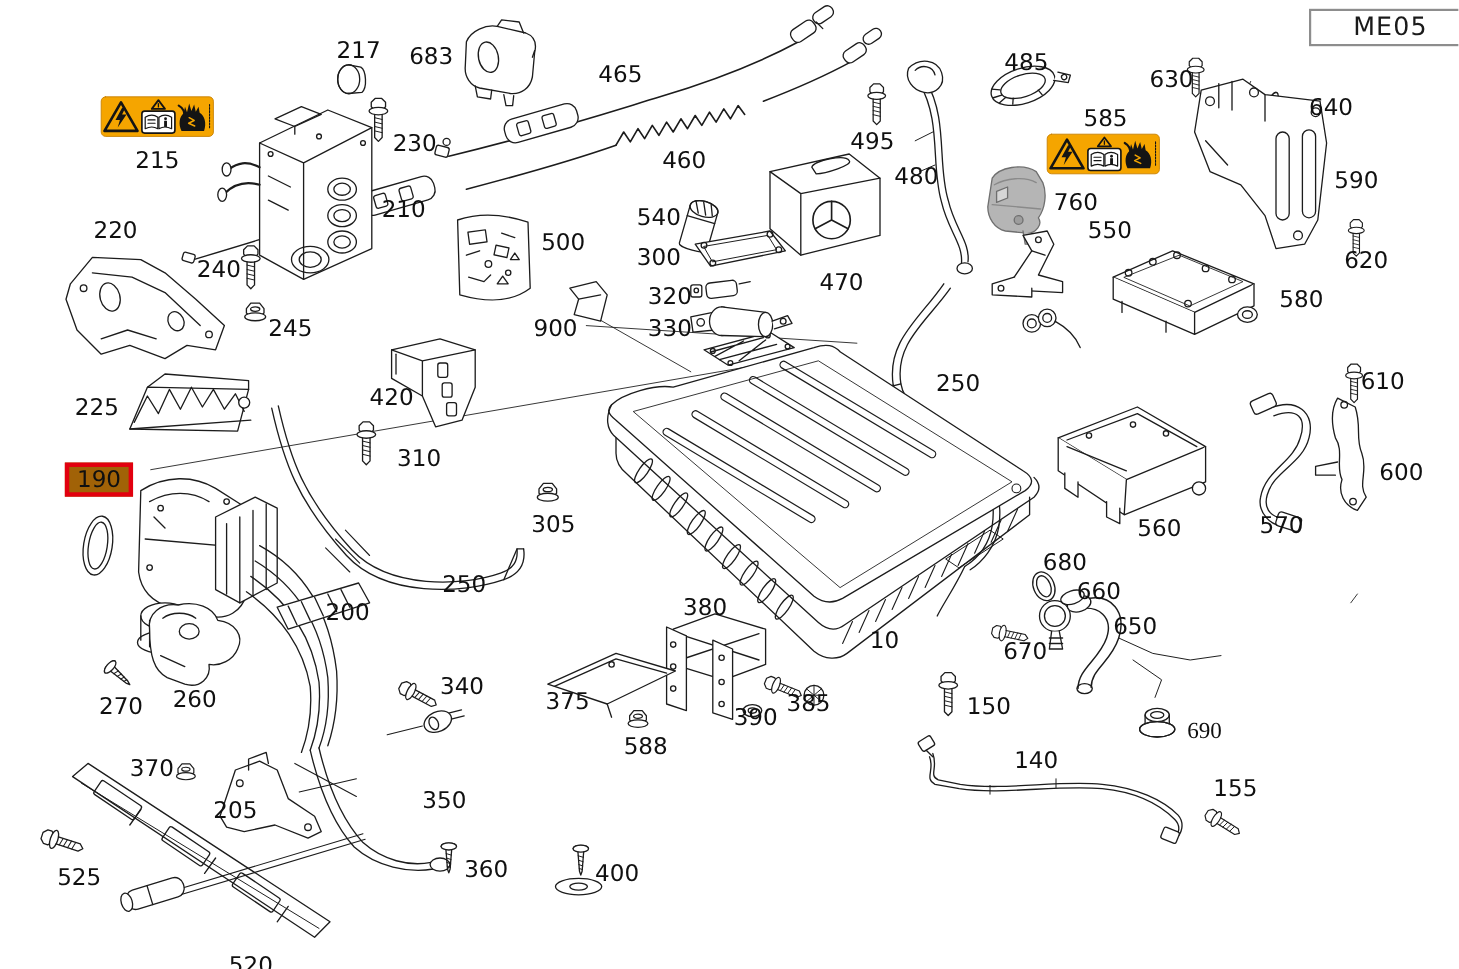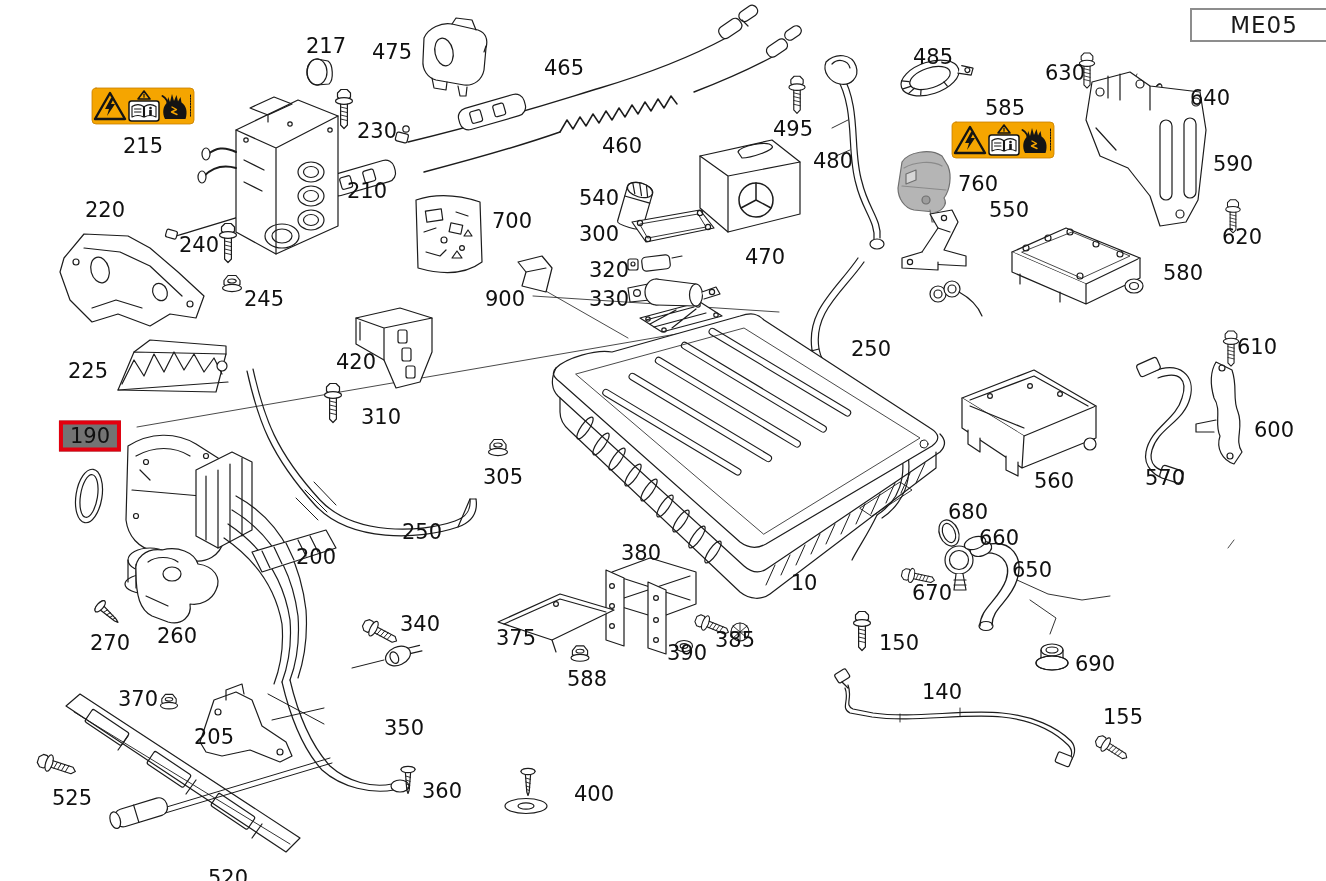--- a/index.html
+++ b/index.html
@@ -1,21 +1,21 @@
 <!DOCTYPE html>
 <html><head>
 <meta charset="utf-8">
 <style>
   html,body{margin:0;padding:0;background:#ffffff;}
   .stage{position:relative;width:1326px;height:881px;background:#ffffff;overflow:hidden;
          font-family:"DejaVu Sans","Liberation Sans",sans-serif;}
   .artwork{position:absolute;left:0;top:0;}
   .part-label{position:absolute;transform:translate(-50%,-50%);font-size:21px;line-height:1;
               color:#101010;white-space:nowrap;padding:2px 3px;cursor:pointer;background:transparent;}
-  .part-label.selected{border:4px solid #e2000f;padding:1px 7px;background:#737373;}
+  .part-label.selected{border:4px solid #e2000f;padding:1px 7px;background:#a16207;}
   .code-box{position:absolute;left:1190px;top:8px;width:148px;height:34px;box-sizing:border-box;
             border:2px solid #8d8d8d;display:flex;align-items:center;justify-content:center;
             font-size:23px;color:#1a1a1a;letter-spacing:1px;background:#fff;}
 </style>
 </head>
 <body>
 
 <div class="stage">
 
 <svg class="artwork" width="1326" height="881" viewBox="0 0 1326 881">
@@ -527,37 +527,37 @@
   </g>
 </svg>
 
 <div class="code-box">
   <span>ME05</span>
 </div>
 
 <div>
       <div class="part-label" style="left: 143px; top: 146px;">215</div>
       <div class="part-label" style="left: 326px; top: 46px;">217</div>
-      <div class="part-label" style="left: 392px; top: 52px;">475</div>
+      <div class="part-label" style="left: 392px; top: 52px;">683</div>
       <div class="part-label" style="left: 564px; top: 68px;">465</div>
       <div class="part-label" style="left: 622px; top: 146px;">460</div>
       <div class="part-label" style="left: 933px; top: 57px;">485</div>
       <div class="part-label" style="left: 1065px; top: 73px;">630</div>
       <div class="part-label" style="left: 1210px; top: 98px;">640</div>
       <div class="part-label" style="left: 1005px; top: 108px;">585</div>
       <div class="part-label" style="left: 793px; top: 129px;">495</div>
       <div class="part-label" style="left: 377px; top: 131px;">230</div>
       <div class="part-label" style="left: 833px; top: 161px;">480</div>
       <div class="part-label" style="left: 1233px; top: 164px;">590</div>
       <div class="part-label" style="left: 978px; top: 184px;">760</div>
       <div class="part-label" style="left: 367px; top: 191px;">210</div>
       <div class="part-label" style="left: 599px; top: 198px; text-align: center;">540</div>
       <div class="part-label" style="left: 1009px; top: 210px;">550</div>
       <div class="part-label" style="left: 105px; top: 210px;">220</div>
-      <div class="part-label" style="left: 512px; top: 221px;">700</div>
+      <div class="part-label" style="left: 512px; top: 221px;">500</div>
       <div class="part-label" style="left: 599px; top: 234px;">300</div>
       <div class="part-label" style="left: 199px; top: 245px;">240</div>
       <div class="part-label" style="left: 1242px; top: 237px;">620</div>
       <div class="part-label" style="left: 765px; top: 257px;">470</div>
       <div class="part-label" style="left: 609px; top: 270px;">320</div>
       <div class="part-label" style="left: 1183px; top: 273px;">580</div>
       <div class="part-label" style="left: 264px; top: 299px;">245</div>
       <div class="part-label" style="left: 609px; top: 299px;">330</div>
       <div class="part-label" style="left: 505px; top: 299px;">900</div>
       <div class="part-label" style="left: 871px; top: 349px;">250</div>
@@ -578,26 +578,26 @@
       <div class="part-label" style="left: 1032px; top: 570px;">650</div>
       <div class="part-label" style="left: 804px; top: 583px;">10</div>
       <div class="part-label" style="left: 932px; top: 593px;">670</div>
       <div class="part-label" style="left: 420px; top: 624px;">340</div>
       <div class="part-label" style="left: 177px; top: 636px;">260</div>
       <div class="part-label" style="left: 516px; top: 638px;">375</div>
       <div class="part-label" style="left: 735px; top: 640px;">385</div>
       <div class="part-label" style="left: 110px; top: 643px;">270</div>
       <div class="part-label" style="left: 899px; top: 643px;">150</div>
       <div class="part-label" style="left: 687px; top: 653px;">390</div>
-      <div class="part-label" style="left: 1095px; top: 664px;">690</div>
+      <div class="part-label" style="left: 1095px; top: 664px; font-family: Liberation Serif, serif;">690</div>
       <div class="part-label" style="left: 587px; top: 679px;">588</div>
       <div class="part-label" style="left: 942px; top: 692px;">140</div>
       <div class="part-label" style="left: 138px; top: 699px;">370</div>
       <div class="part-label" style="left: 1123px; top: 717px;">155</div>
       <div class="part-label" style="left: 404px; top: 728px;">350</div>
       <div class="part-label" style="left: 214px; top: 737px;">205</div>
       <div class="part-label" style="left: 442px; top: 791px;">360</div>
-      <div class="part-label" style="left: 561px; top: 794px; margin-left: 33px;">400</div>
+      <div class="part-label" style="left: 561px; top: 794px;">400</div>
       <div class="part-label" style="left: 72px; top: 798px;">525</div>
       <div class="part-label" style="left: 228px; top: 854px; margin-top: 24px;">520</div>
     </div>
 
 </div>
 
 </body></html>

